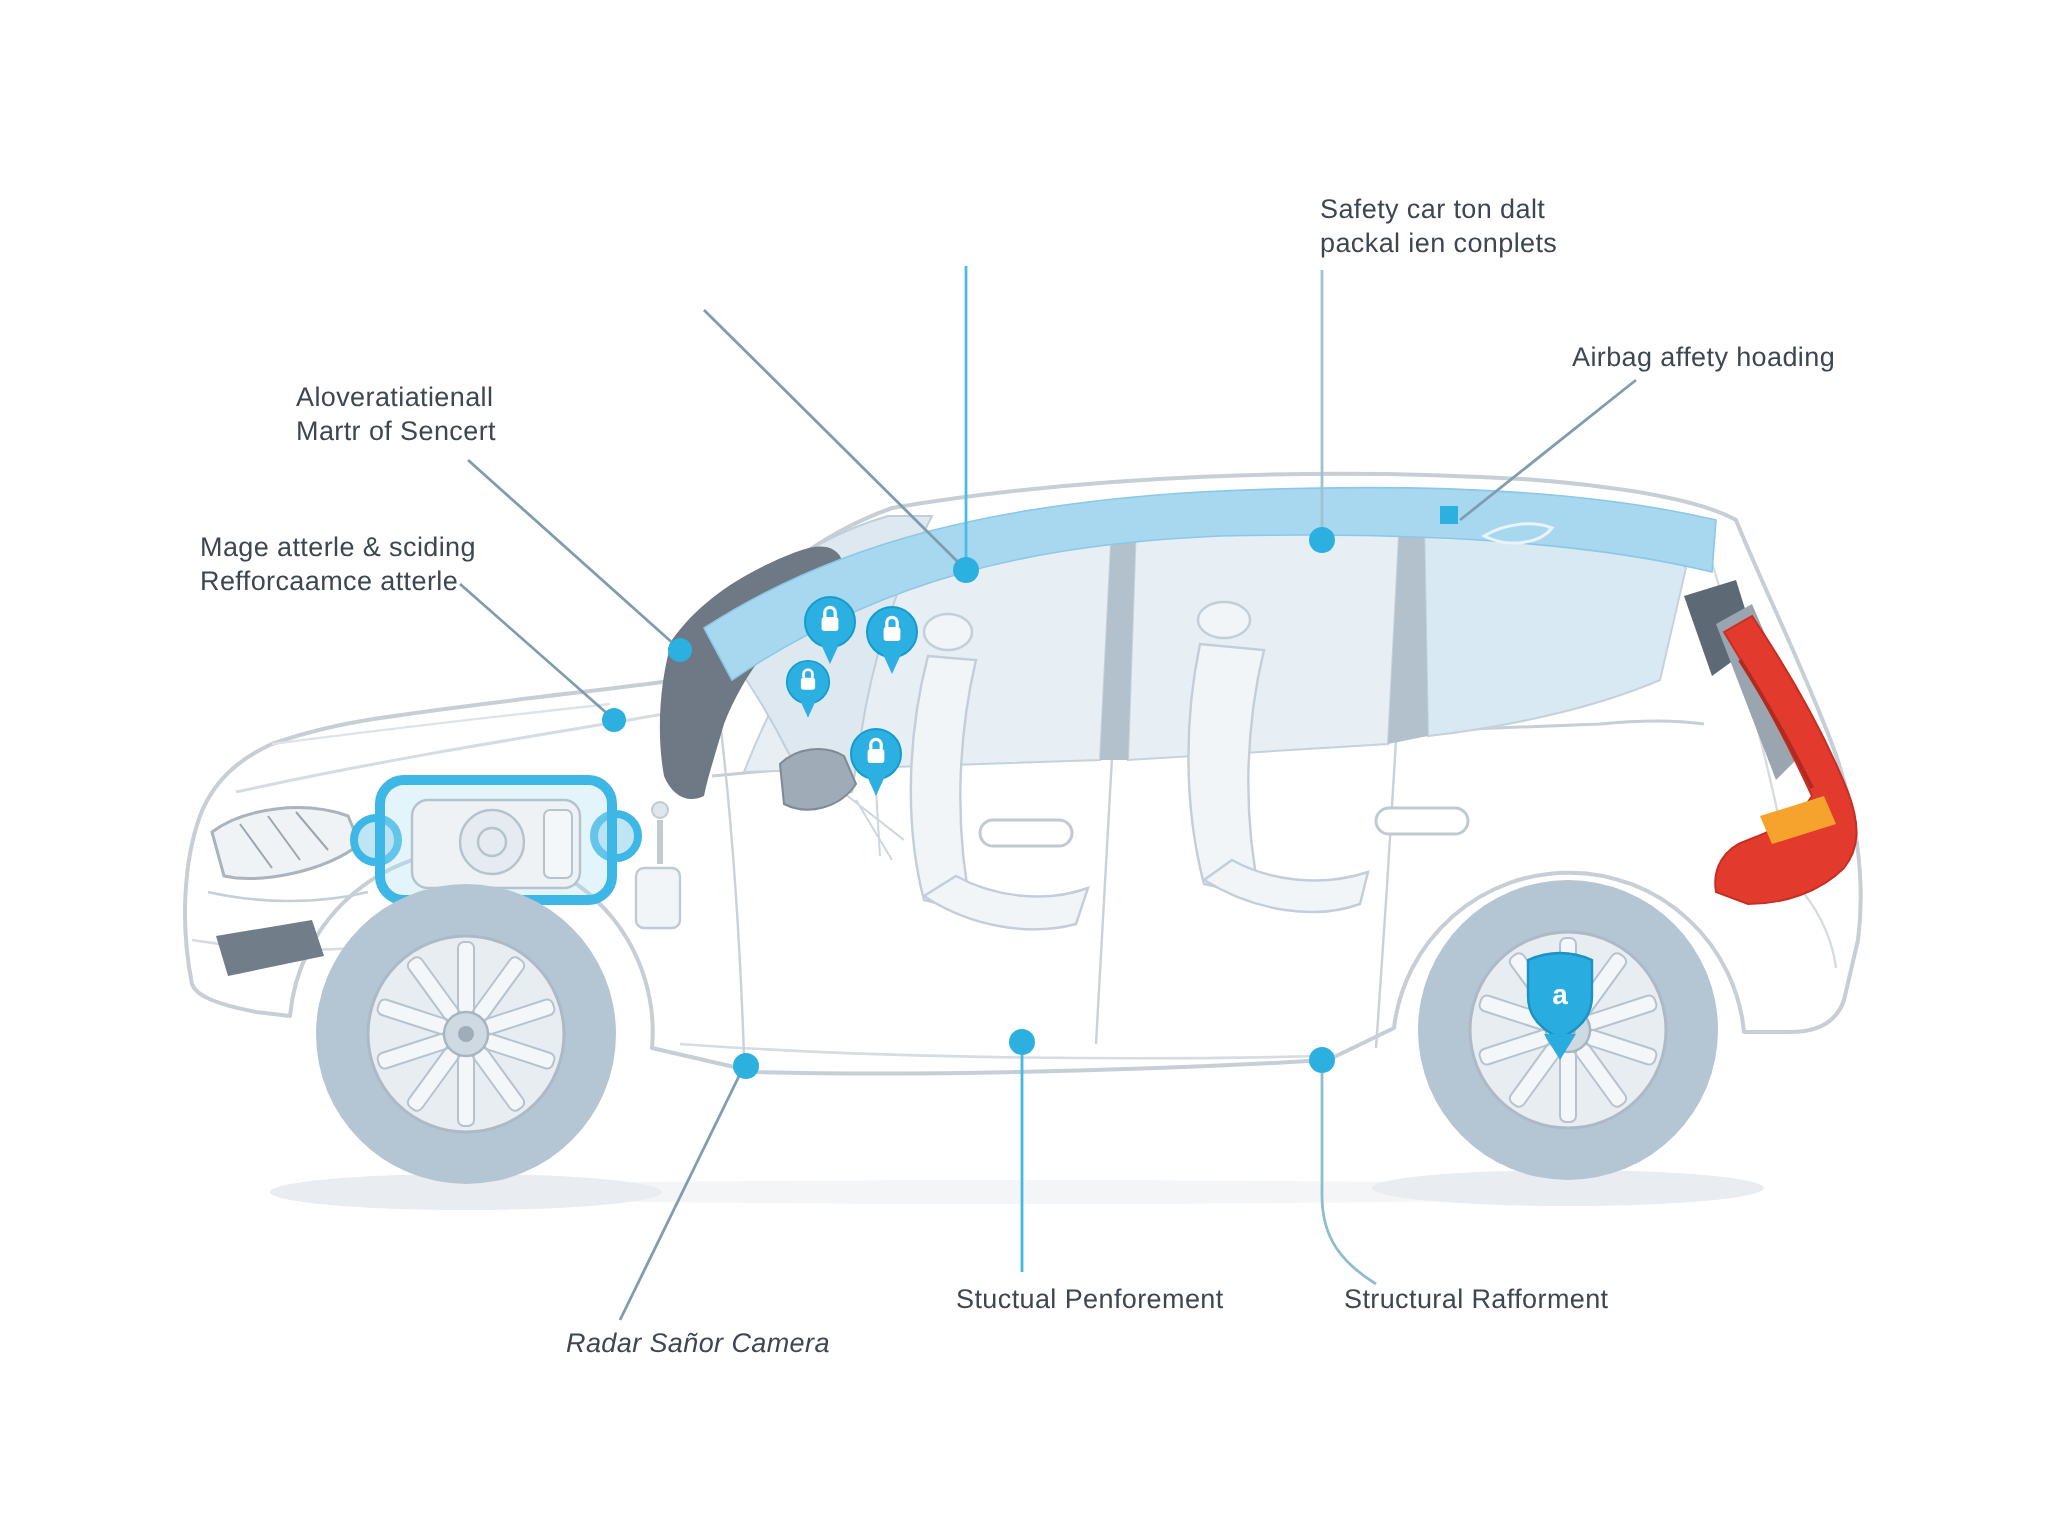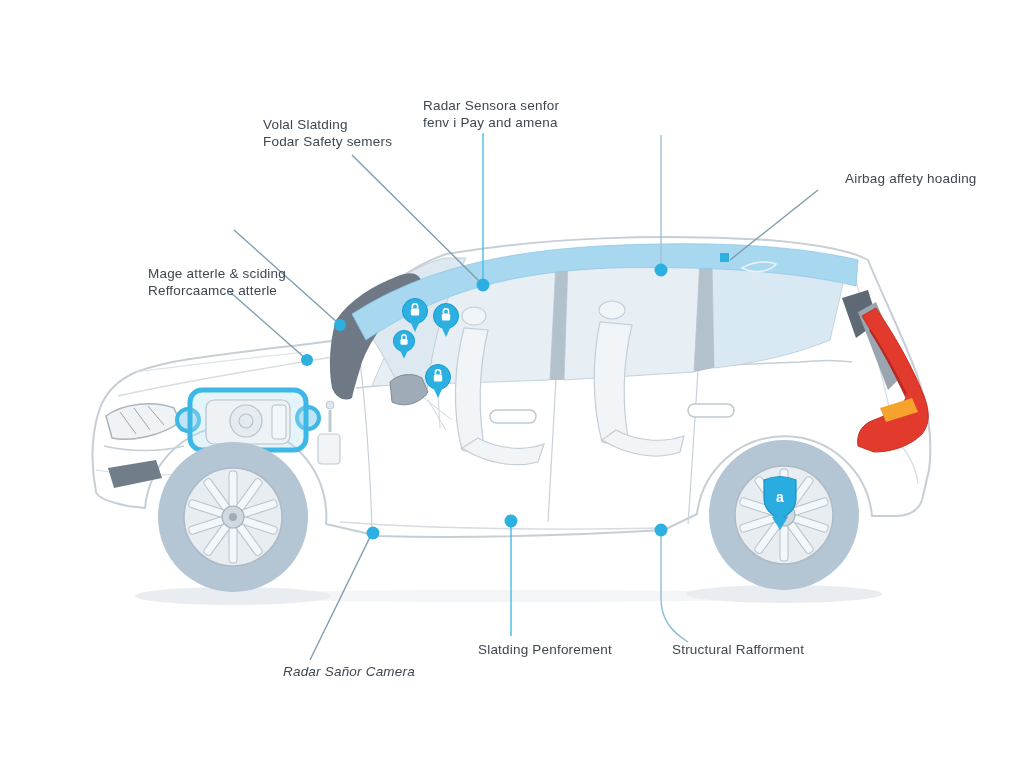--- a/index.html
+++ b/index.html
@@ -188,46 +188,46 @@
     <use href="#pin" transform="translate(438,377)"></use>
   </g>
 
   <g>
     <path d="M764,480 Q780,473 796,480 L796,498 Q796,512 780,519 Q764,512 764,498 Z" fill="#29ade0" stroke="#1992c4" stroke-width="1.2"></path>
     <path d="M772,517 L788,517 L780,530 Z" fill="#29ade0"></path>
     <text x="780" y="502" text-anchor="middle" font-size="14" font-weight="bold" fill="#ffffff" font-family="Liberation Sans, sans-serif">a</text>
   </g>
 </svg>
 
-<div class="callout-label" style="left:263px;top:116px;">
-  <span>Volal Slatding</span>
-  <span>Fodar Safety semers</span>
-</div>
-
-<div class="callout-label" style="left:423px;top:97px;">
-  <span>Radar Sensora senfor</span>
-  <span>fenv i Pay and amena</span>
-</div>
-
-
-<div class="callout-label" style="left:845px;top:170px;text-align:right;">
+
+
+<div class="callout-label" style="left:660px;top:96px;">
+  <span>Safety car ton dalt</span>
+  <span>packal ien conplets</span>
+</div>
+
+<div class="callout-label" style="left:786px;top:170px;text-align:right;">
   <span>Airbag affety hoading</span>
 </div>
 
-
-<div class="callout-label" style="left:100px;top:265px;margin-left:48px;">
+<div class="callout-label" style="left:148px;top:190px;">
+  <span>Aloveratiatienall</span>
+  <span>Martr of Sencert</span>
+</div>
+
+<div class="callout-label" style="left:100px;top:265px;">
   <span>Mage atterle &amp; sciding</span>
   <span>Refforcaamce atterle</span>
 </div>
 
 <div class="callout-label" style="left:283px;top:663px;font-style:italic;">
   <span>Radar Sañor Camera</span>
 </div>
 
 <div class="callout-label" style="left:478px;top:641px;">
-  <span>Slatding Penforement</span>
+  <span>Stuctual Penforement</span>
 </div>
 
 <div class="callout-label" style="left:672px;top:641px;">
   <span>Structural Rafforment</span>
 </div>
 
 </div>
 
 </body></html>

